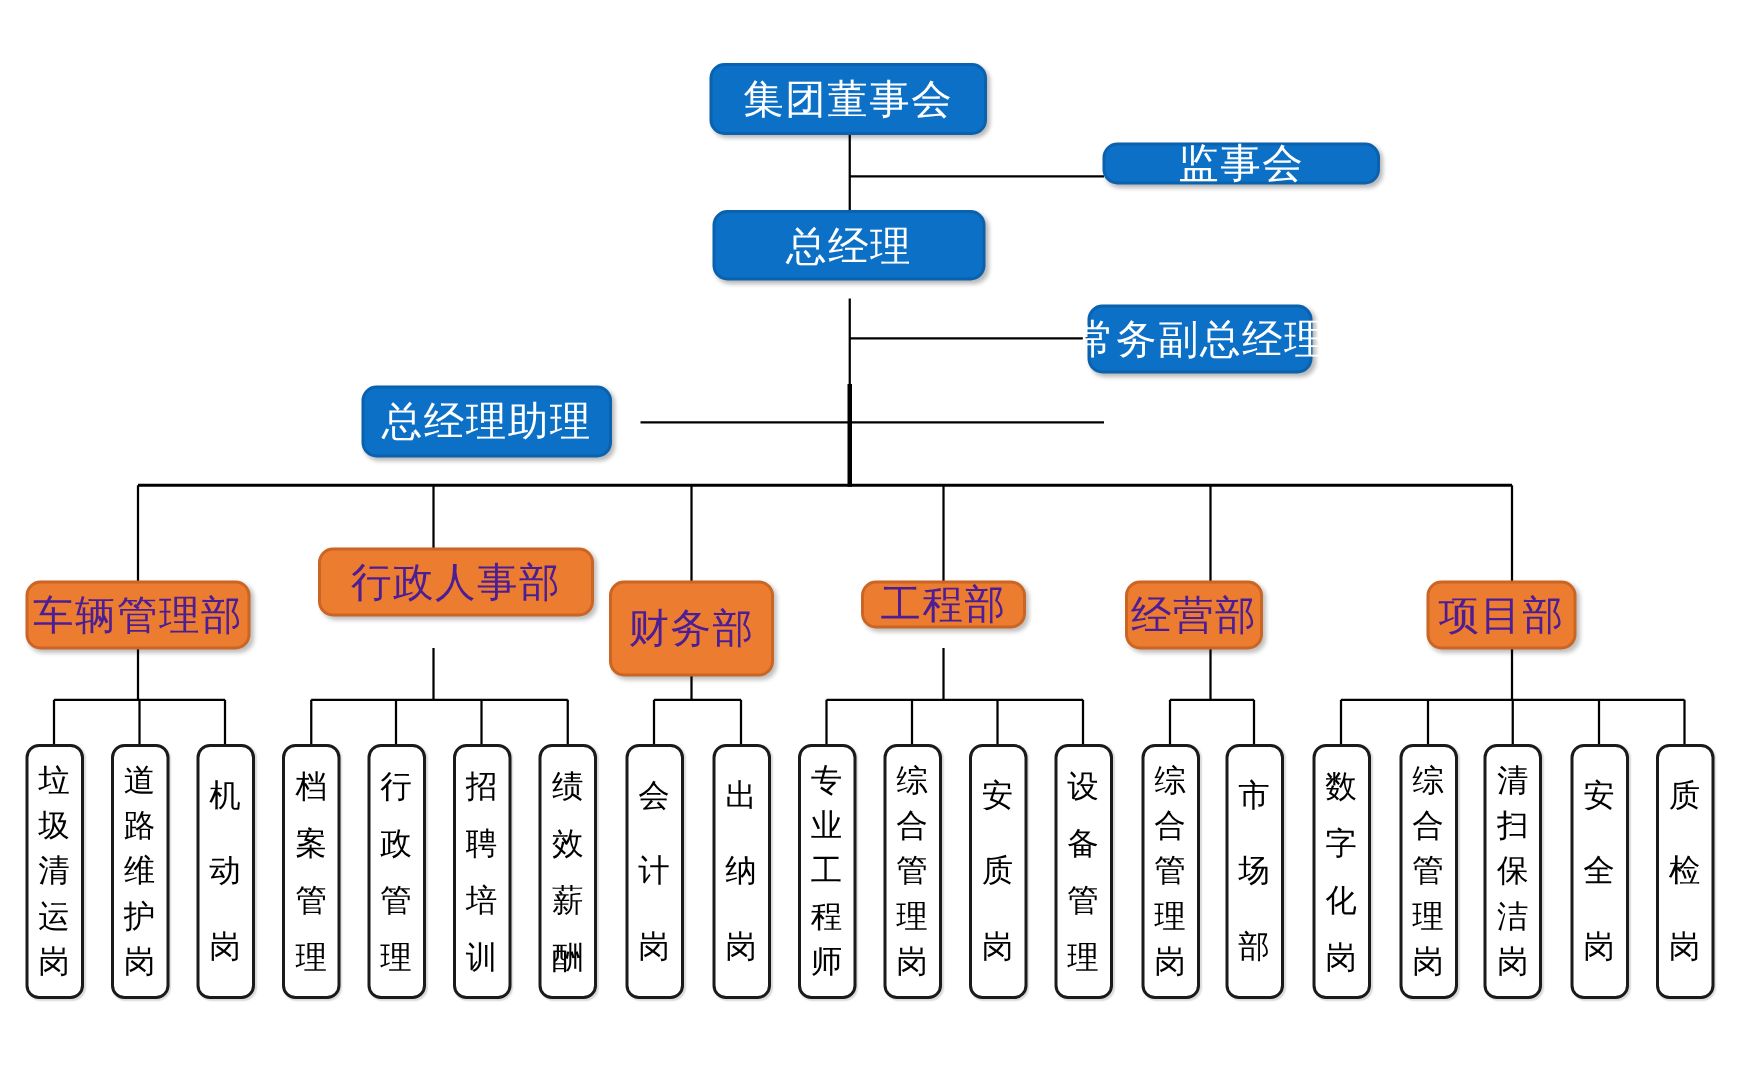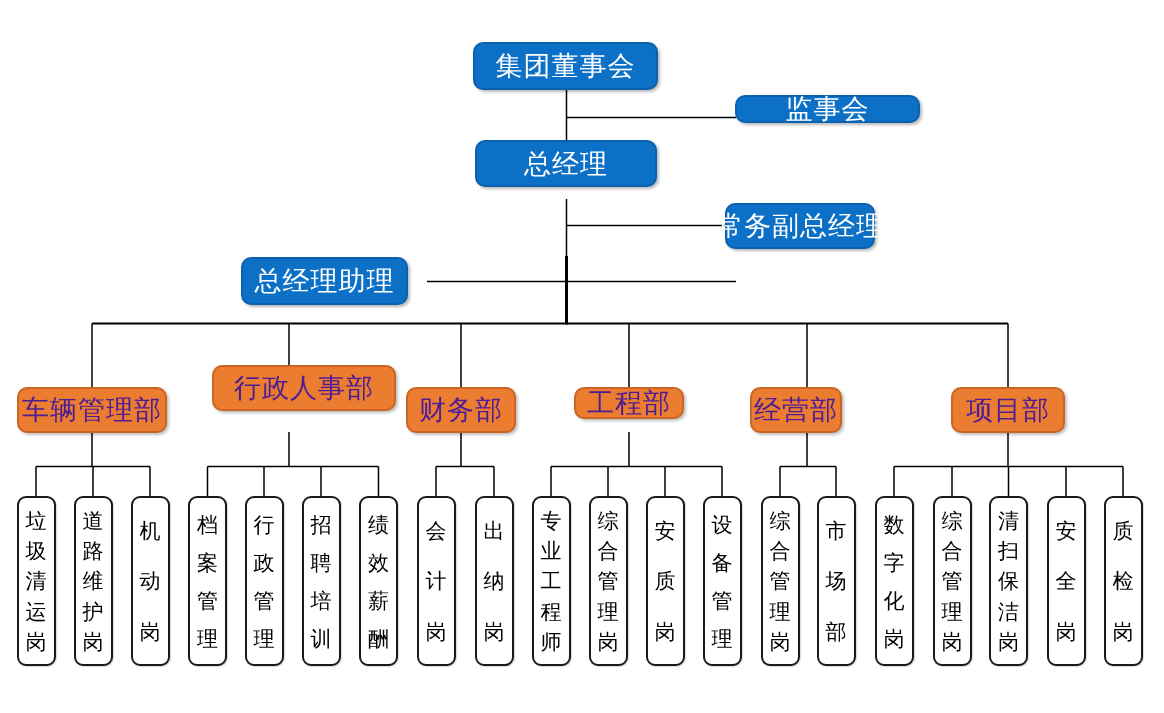--- a/index.html
+++ b/index.html
@@ -123,27 +123,27 @@
 
   <div class="node blue" style="left:725px;top:203px;width:150px;height:46px">常务副总经理</div>
 
   <div class="node blue" style="left:241px;top:257px;width:167px;height:48px">总经理助理</div>
 
 
   <div class="node orange" style="left:17px;top:387px;width:150px;height:46px">车辆管理部</div>
 
   <div class="node orange" style="left:212px;top:365px;width:184px;height:46px">行政人事部</div>
 
-  <div class="node orange" style="left:406px;top:387px;width:110px;height:46px">财务部</div>
+  <div class="node orange" style="left:406px;top:387px;width:110px;height:64px">财务部</div>
 
   <div class="node orange" style="left:574px;top:387px;width:110px;height:32px">工程部</div>
 
   <div class="node orange" style="left:750px;top:387px;width:92px;height:46px">经营部</div>
 
-  <div class="node orange" style="left:951px;top:387px;width:114px;height:46px">项目部</div>
+  <div class="node orange" style="left:951px;top:387px;width:100px;height:46px">项目部</div>
 
   <div class="leaf vbox" style="left:16.5px">
       <span>垃</span>
       <span>圾</span>
       <span>清</span>
       <span>运</span>
       <span>岗</span>
     </div>
   <div class="leaf vbox" style="left:73.5px">
       <span>道</span>

